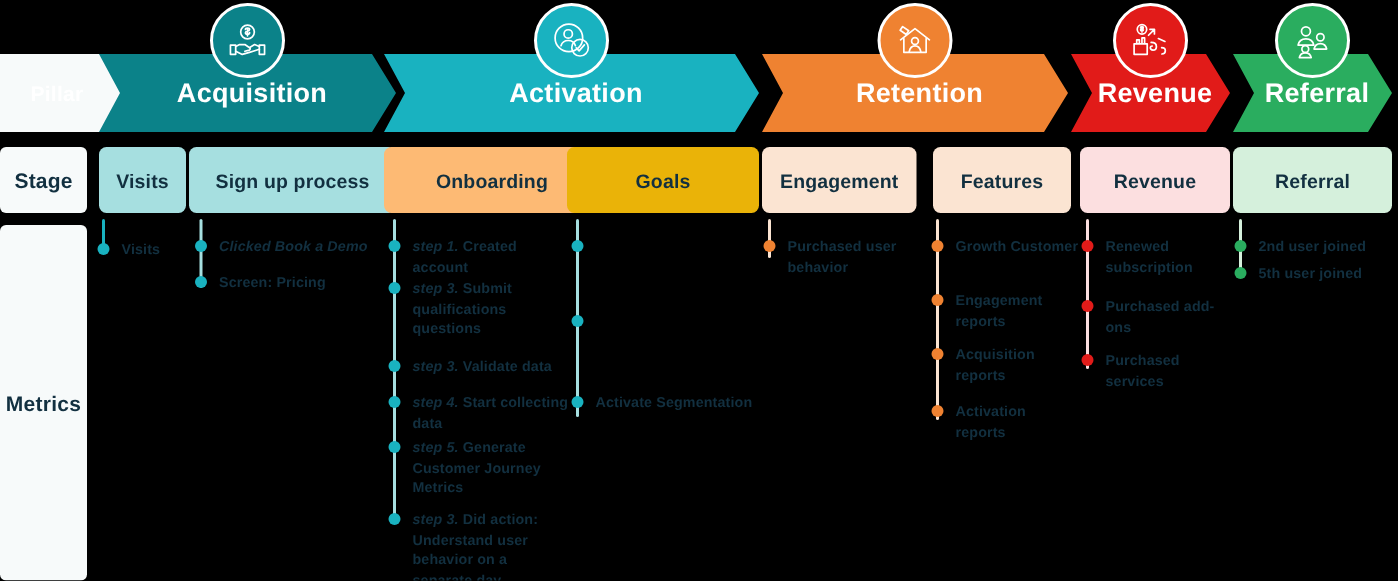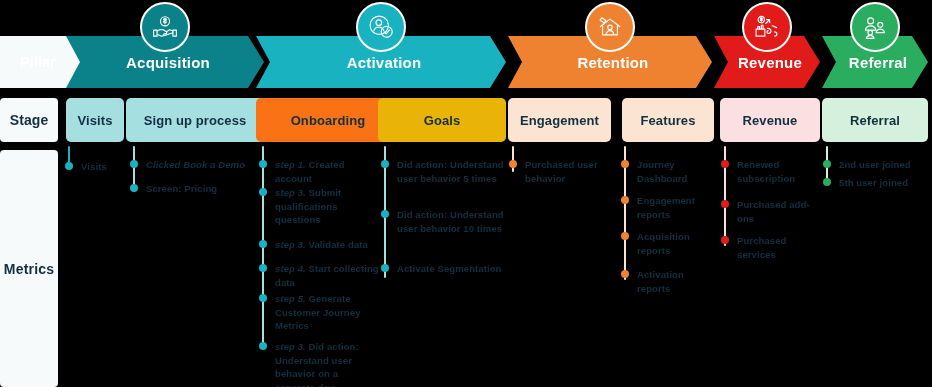--- a/index.html
+++ b/index.html
@@ -24,21 +24,21 @@
     clip-path: polygon(0 0, 72px 0, 86px 50%, 72px 100%, 0 100%);
     padding-right: 10px;
   }
   .rowlabel.stage { top: 98px; width: 58px; height: 44px; font-size: 14px; border-radius: 4px; }
   .rowlabel.metrics { top: 150px; width: 58px; height: 237px; font-size: 14px; border-radius: 4px; }
 
   
   .pillar {
     position: absolute; top: 36px; height: 52px;
     display: flex; align-items: center; justify-content: center;
-    color: #ffffff; font-weight: bold; font-size: 15px;
+    color: #ffffff; font-weight: bold; font-size: 18px;
     letter-spacing: .2px;
   }
   .pillar .ptext { position: relative; z-index: 2; padding-left: 6px; }
 
   
   .pill-icon {
     position: absolute; top: 2px;
     width: 50px; height: 50px; border-radius: 50%;
     display: flex; align-items: center; justify-content: center;
     border: 2.5px solid #ffffff;
@@ -155,21 +155,21 @@
       </div>
     </div>
 
   <div id="stages-host">
       <div class="stage" style="left: 66px; width: 58px; background: rgb(166, 223, 224);">
         <span>Visits</span>
       </div>
       <div class="stage" style="left: 126px; width: 138px; background: rgb(166, 223, 224);">
         <span>Sign up process</span>
       </div>
-      <div class="stage" style="left: 256px; width: 144px; background: #f97316; align-items: center;">
+      <div class="stage" style="left: 256px; width: 144px; background: #fdba74; align-items: center;">
         <span>Onboarding</span>
       </div>
       <div class="stage" style="left: 378px; width: 128px; background: #eab308;">
         <span>Goals</span>
       </div>
       <div class="stage" style="left: 508px; width: 103px; background: rgb(251, 228, 210);">
         <span>Engagement</span>
       </div>
       <div class="stage" style="left: 622px; width: 92px; background: rgb(251, 228, 210);">
         <span>Features</span>
@@ -196,31 +196,31 @@
         <div class="mline" style="top: -4px; height: 200px; background: rgb(166, 223, 224);"></div>
         <div class="mitem" style="top: 8px; width: 118px;"><span class="dot" style="background: rgb(25, 178, 192);"></span><span class="stp">step 1.</span> <span>Created account</span></div>
         <div class="mitem" style="top: 36px; width: 118px;"><span class="dot" style="background: rgb(25, 178, 192);"></span><span class="stp">step 3.</span> <span>Submit qualifications questions</span></div>
         <div class="mitem" style="top: 88px; width: 118px;"><span class="dot" style="background: rgb(25, 178, 192);"></span><span class="stp">step 3.</span> <span>Validate data</span></div>
         <div class="mitem" style="top: 112px; width: 118px;"><span class="dot" style="background: rgb(25, 178, 192);"></span><span class="stp">step 4.</span> <span>Start collecting data</span></div>
         <div class="mitem" style="top: 142px; width: 118px;"><span class="dot" style="background: rgb(25, 178, 192);"></span><span class="stp">step 5.</span> <span>Generate Customer Journey Metrics</span></div>
         <div class="mitem" style="top: 190px; width: 118px;"><span class="dot" style="background: rgb(25, 178, 192);"></span><span class="stp">step 3.</span> <span>Did action: Understand user behavior on a separate day</span></div>
       </div>
       <div class="mcol" style="left: 384px; width: 122px;">
         <div class="mline" style="top: -4px; height: 132px; background: rgb(166, 223, 224);"></div>
-        <div class="mitem" style="top: 8px; width: 122px;"><span class="dot" style="background: rgb(25, 178, 192);"></span><span>Did action: Understand user behavior 5 times</span></div>
-        <div class="mitem" style="top: 58px; width: 122px;"><span class="dot" style="background: rgb(25, 178, 192);"></span><span>Did action: Understand user behavior 10 times</span></div>
+        <div class="mitem" style="top: 8px; width: 122px;"><span class="dot" style="background: rgb(25, 178, 192);"></span></div>
+        <div class="mitem" style="top: 58px; width: 122px;"><span class="dot" style="background: rgb(25, 178, 192);"></span></div>
         <div class="mitem" style="top: 112px; width: 122px;"><span class="dot" style="background: rgb(25, 178, 192);"></span><span>Activate Segmentation</span></div>
       </div>
       <div class="mcol" style="left: 512px; width: 108px;">
         <div class="mline" style="top: -4px; height: 26px; background: rgb(251, 228, 210);"></div>
         <div class="mitem" style="top: 8px; width: 108px;"><span class="dot" style="background: rgb(239, 130, 49);"></span><span>Purchased user behavior</span></div>
       </div>
       <div class="mcol" style="left: 624px; width: 96px;">
         <div class="mline" style="top: -4px; height: 134px; background: rgb(251, 228, 210);"></div>
-        <div class="mitem" style="top: 8px; width: 96px;"><span class="dot" style="background: rgb(239, 130, 49);"></span><span>Journey Dashboard</span></div>
+        <div class="mitem" style="top: 8px; width: 96px;"><span class="dot" style="background: rgb(239, 130, 49);"></span><span>Growth Customer</span></div>
         <div class="mitem" style="top: 44px; width: 96px;"><span class="dot" style="background: rgb(239, 130, 49);"></span><span>Engagement reports</span></div>
         <div class="mitem" style="top: 80px; width: 96px;"><span class="dot" style="background: rgb(239, 130, 49);"></span><span>Acquisition reports</span></div>
         <div class="mitem" style="top: 118px; width: 96px;"><span class="dot" style="background: rgb(239, 130, 49);"></span><span>Activation reports</span></div>
       </div>
       <div class="mcol" style="left: 724px; width: 96px;">
         <div class="mline" style="top: -4px; height: 100px; background: rgb(252, 223, 224);"></div>
         <div class="mitem" style="top: 8px; width: 96px;"><span class="dot" style="background: rgb(225, 27, 25);"></span><span>Renewed subscription</span></div>
         <div class="mitem" style="top: 48px; width: 96px;"><span class="dot" style="background: rgb(225, 27, 25);"></span><span>Purchased add-ons</span></div>
         <div class="mitem" style="top: 84px; width: 96px;"><span class="dot" style="background: rgb(225, 27, 25);"></span><span>Purchased services</span></div>
       </div>

